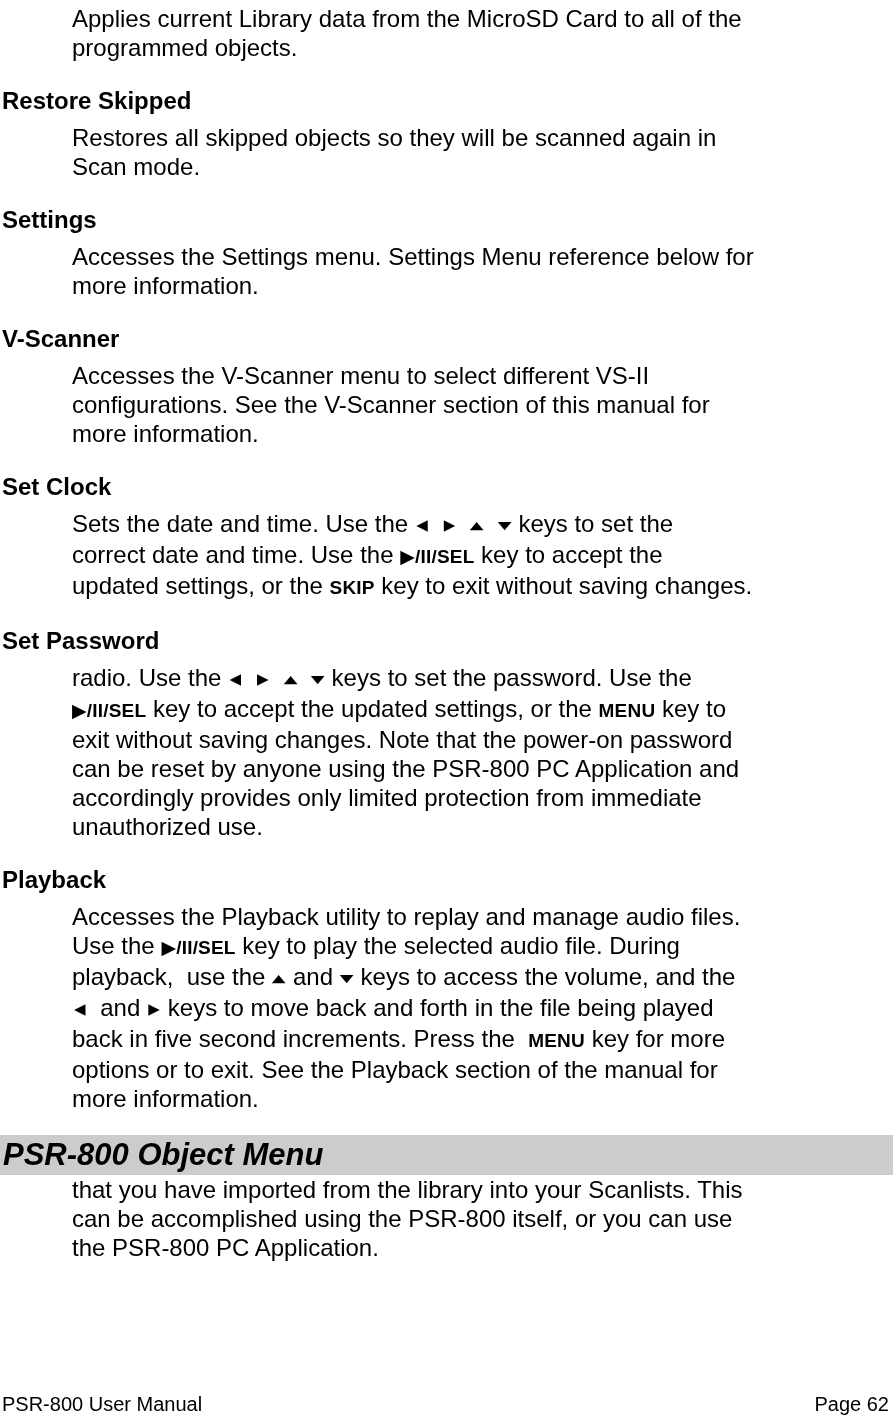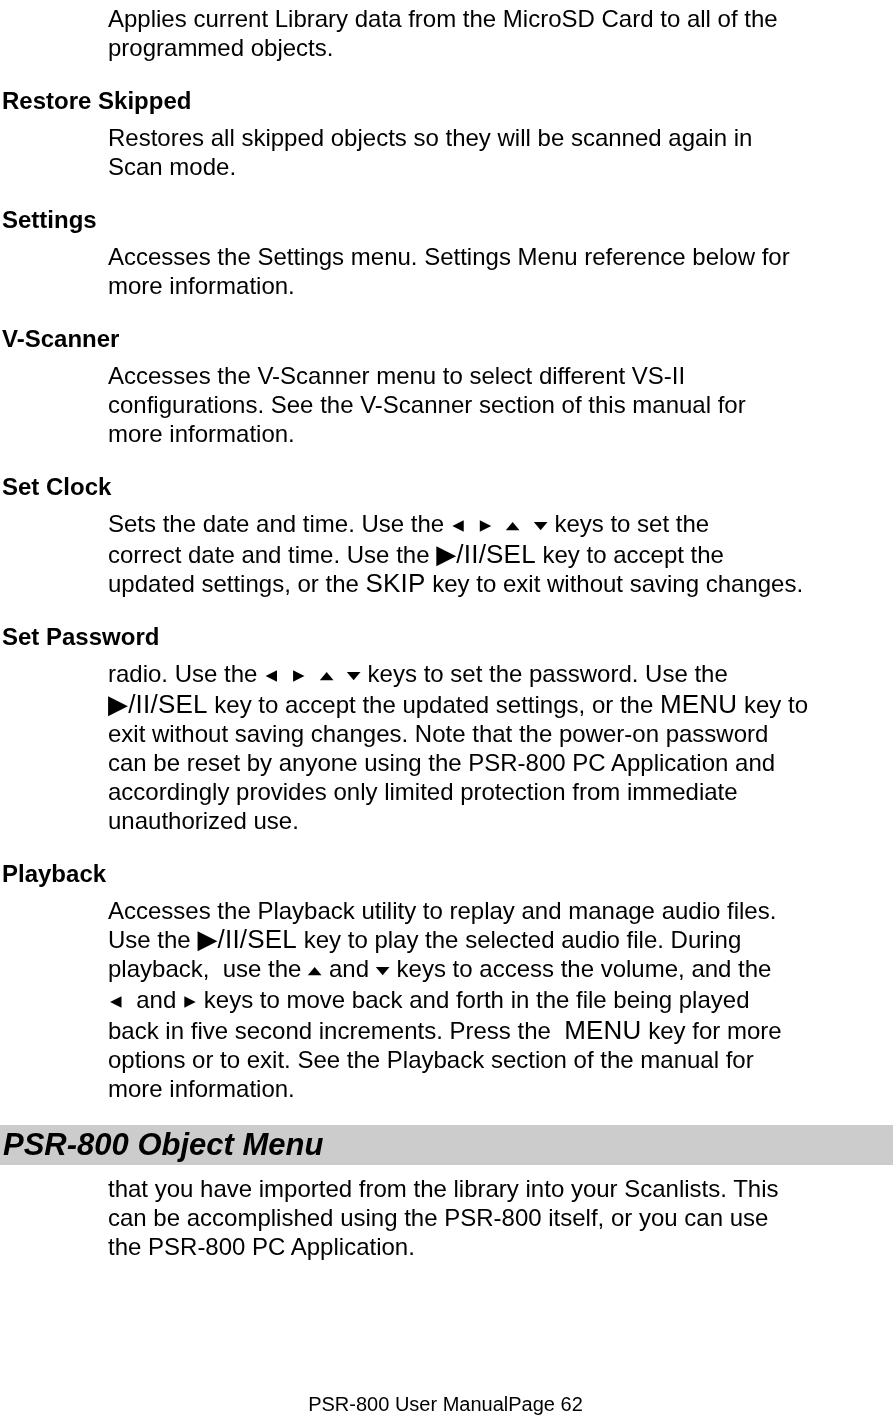--- a/index.html
+++ b/index.html
@@ -19,62 +19,61 @@
     overflow: hidden;
   }
   .content {
     padding-top: 4px;
   }
   .heading {
     font-weight: bold;
     margin: 24px 0 8px 2px;
   }
   .para {
-    margin-left: 108px;
+    margin-left: 72px;
     margin-right: 2px;
   }
   .line {
     white-space: pre;
   }
   .key {
-    font-weight: normal;
-    font-size: 26px;
+    font-weight: bold;
+    font-size: 19px;
     letter-spacing: 0.2px;
   }
   .arrow {
     display: inline-block;
     font-size: 15px;
     margin: 0 8px;
     vertical-align: 2px;
     font-family: "DejaVu Sans", sans-serif;
   }
   .arrow.updown {
     transform: scale(1.2, 0.72);
   }
   .line > .arrow:first-child {
     margin-left: 2px;
   }
   .banner {
     margin-top: 22px;
-    margin-bottom: 9px;
     background: #cccccc;
     height: 40px;
     line-height: 40px;
     font-weight: bold;
     font-style: italic;
     font-size: 31px;
     padding-left: 3px;
   }
   .footer {
     position: absolute;
     left: 2px;
     right: 4px;
     bottom: 4px;
     display: flex;
-    justify-content: center;
+    justify-content: space-between;
     font-size: 20px;
     line-height: 24px;
   }
 </style>
 </head>
 <body>
 
 <div class="page">
   <div class="content">
       <div class="para">

